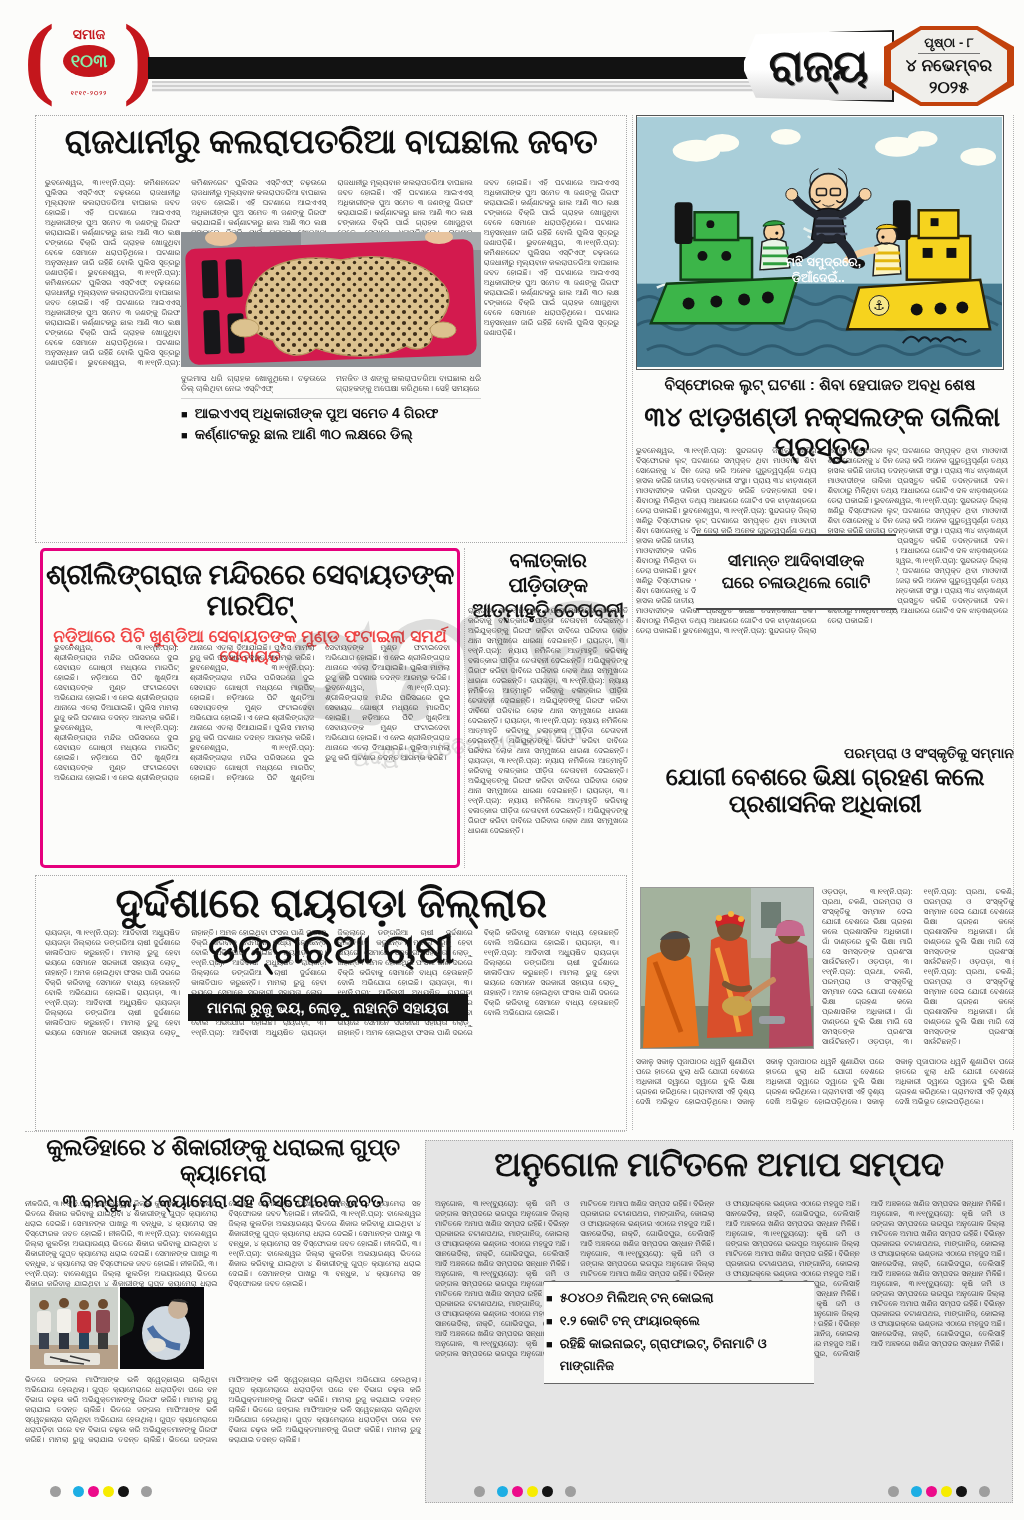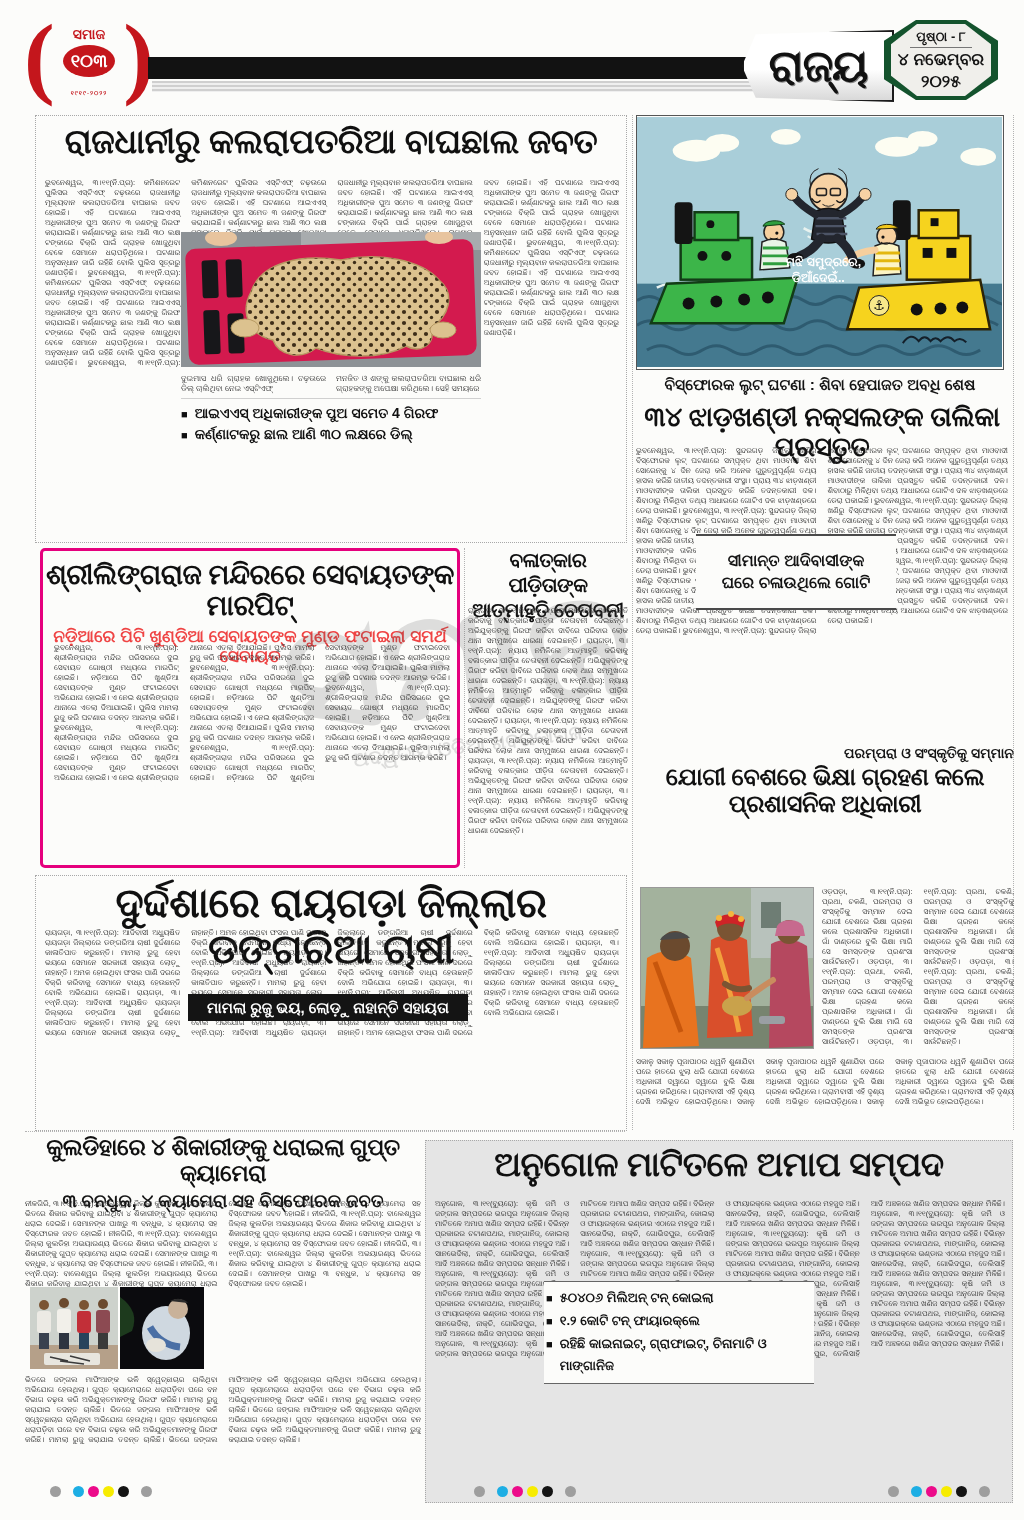--- a/index.html
+++ b/index.html
@@ -14,32 +14,32 @@
   .vline { border-left:1px dotted #b3b3b3; width:0; }
   .hline { border-top:1px dotted #b3b3b3; height:0; }
 
   
   .logo-wrap { left:28px; top:20px; width:122px; height:92px; text-align:center; }
   .bracket { position:absolute; top:-14px; font-family:"Liberation Serif",serif; font-size:92px; color:#c4161c; font-weight:bold; line-height:1.1; }
   .bracket.l { left:-4px; } .bracket.r { right:-4px; }
   .logo-stack { position:absolute; left:18px; right:18px; top:6px; }
   .logo-paper { font-size:14px; font-weight:bold; color:#c4161c; }
   .logo-badge { margin:2px auto 13px; width:52px; height:32px; background:#c4161c; border-radius:50%;
-    color:#ffffff; font-size:18px; font-weight:bold; line-height:32px; }
+    color:#86efac; font-size:18px; font-weight:bold; line-height:32px; }
   .logo-years { font-size:6px; color:#c4161c; font-weight:bold; letter-spacing:1px; }
   .head-black-bar { left:148px; top:57px; width:618px; height:22px; background:#121212; }
   .head-gray-bar { left:152px; top:81px; width:610px; height:11px;
     background:repeating-linear-gradient(180deg,#cfcfcf 0 2px,#efefef 2px 4px); }
   .section-plate { left:742px; top:30px; width:152px; height:72px; background:#fff;
     border:2px solid #1c1c1c; clip-path:polygon(0% 50%,9% 6%,100% 0%,100% 100%,9% 94%);
     display:flex; align-items:center; justify-content:center;
     background:linear-gradient(180deg,#ffffff 55%,#d9d9d9 100%); }
   .section-title { font-size:44px; font-weight:900; letter-spacing:-1px; color:#111;
     text-shadow:1px 1px 0 #888; }
-  .date-badge { left:884px; top:20px; width:114px; height:80px; background:#14532d;
+  .date-badge { left:884px; top:26px; width:130px; height:80px; background:#c2410c;
     clip-path:polygon(28% 0%,72% 0%,100% 26%,100% 74%,72% 100%,28% 100%,0% 74%,0% 26%); }
   .date-badge-inner { position:absolute; left:7px; right:7px; top:4px; bottom:4px; background:#f0efeb;
     clip-path:polygon(26% 0%,74% 0%,100% 28%,100% 72%,74% 100%,26% 100%,0% 72%,0% 28%);
     display:flex; flex-direction:column; align-items:center; justify-content:center; gap:2px; }
   .date-page { font-size:13px; font-weight:bold; border-bottom:1px solid #777; padding:0 6px 2px; }
   .date-line { font-size:17px; font-weight:bold; line-height:1.15; text-align:center; }
 
   
   .headline { font-weight:900; text-align:center; color:#101010; letter-spacing:-0.5px; line-height:1.12; }
   .body-text { font-size:7.5px; line-height:10px; text-align:justify; color:#2b2b2b; overflow:hidden; }

